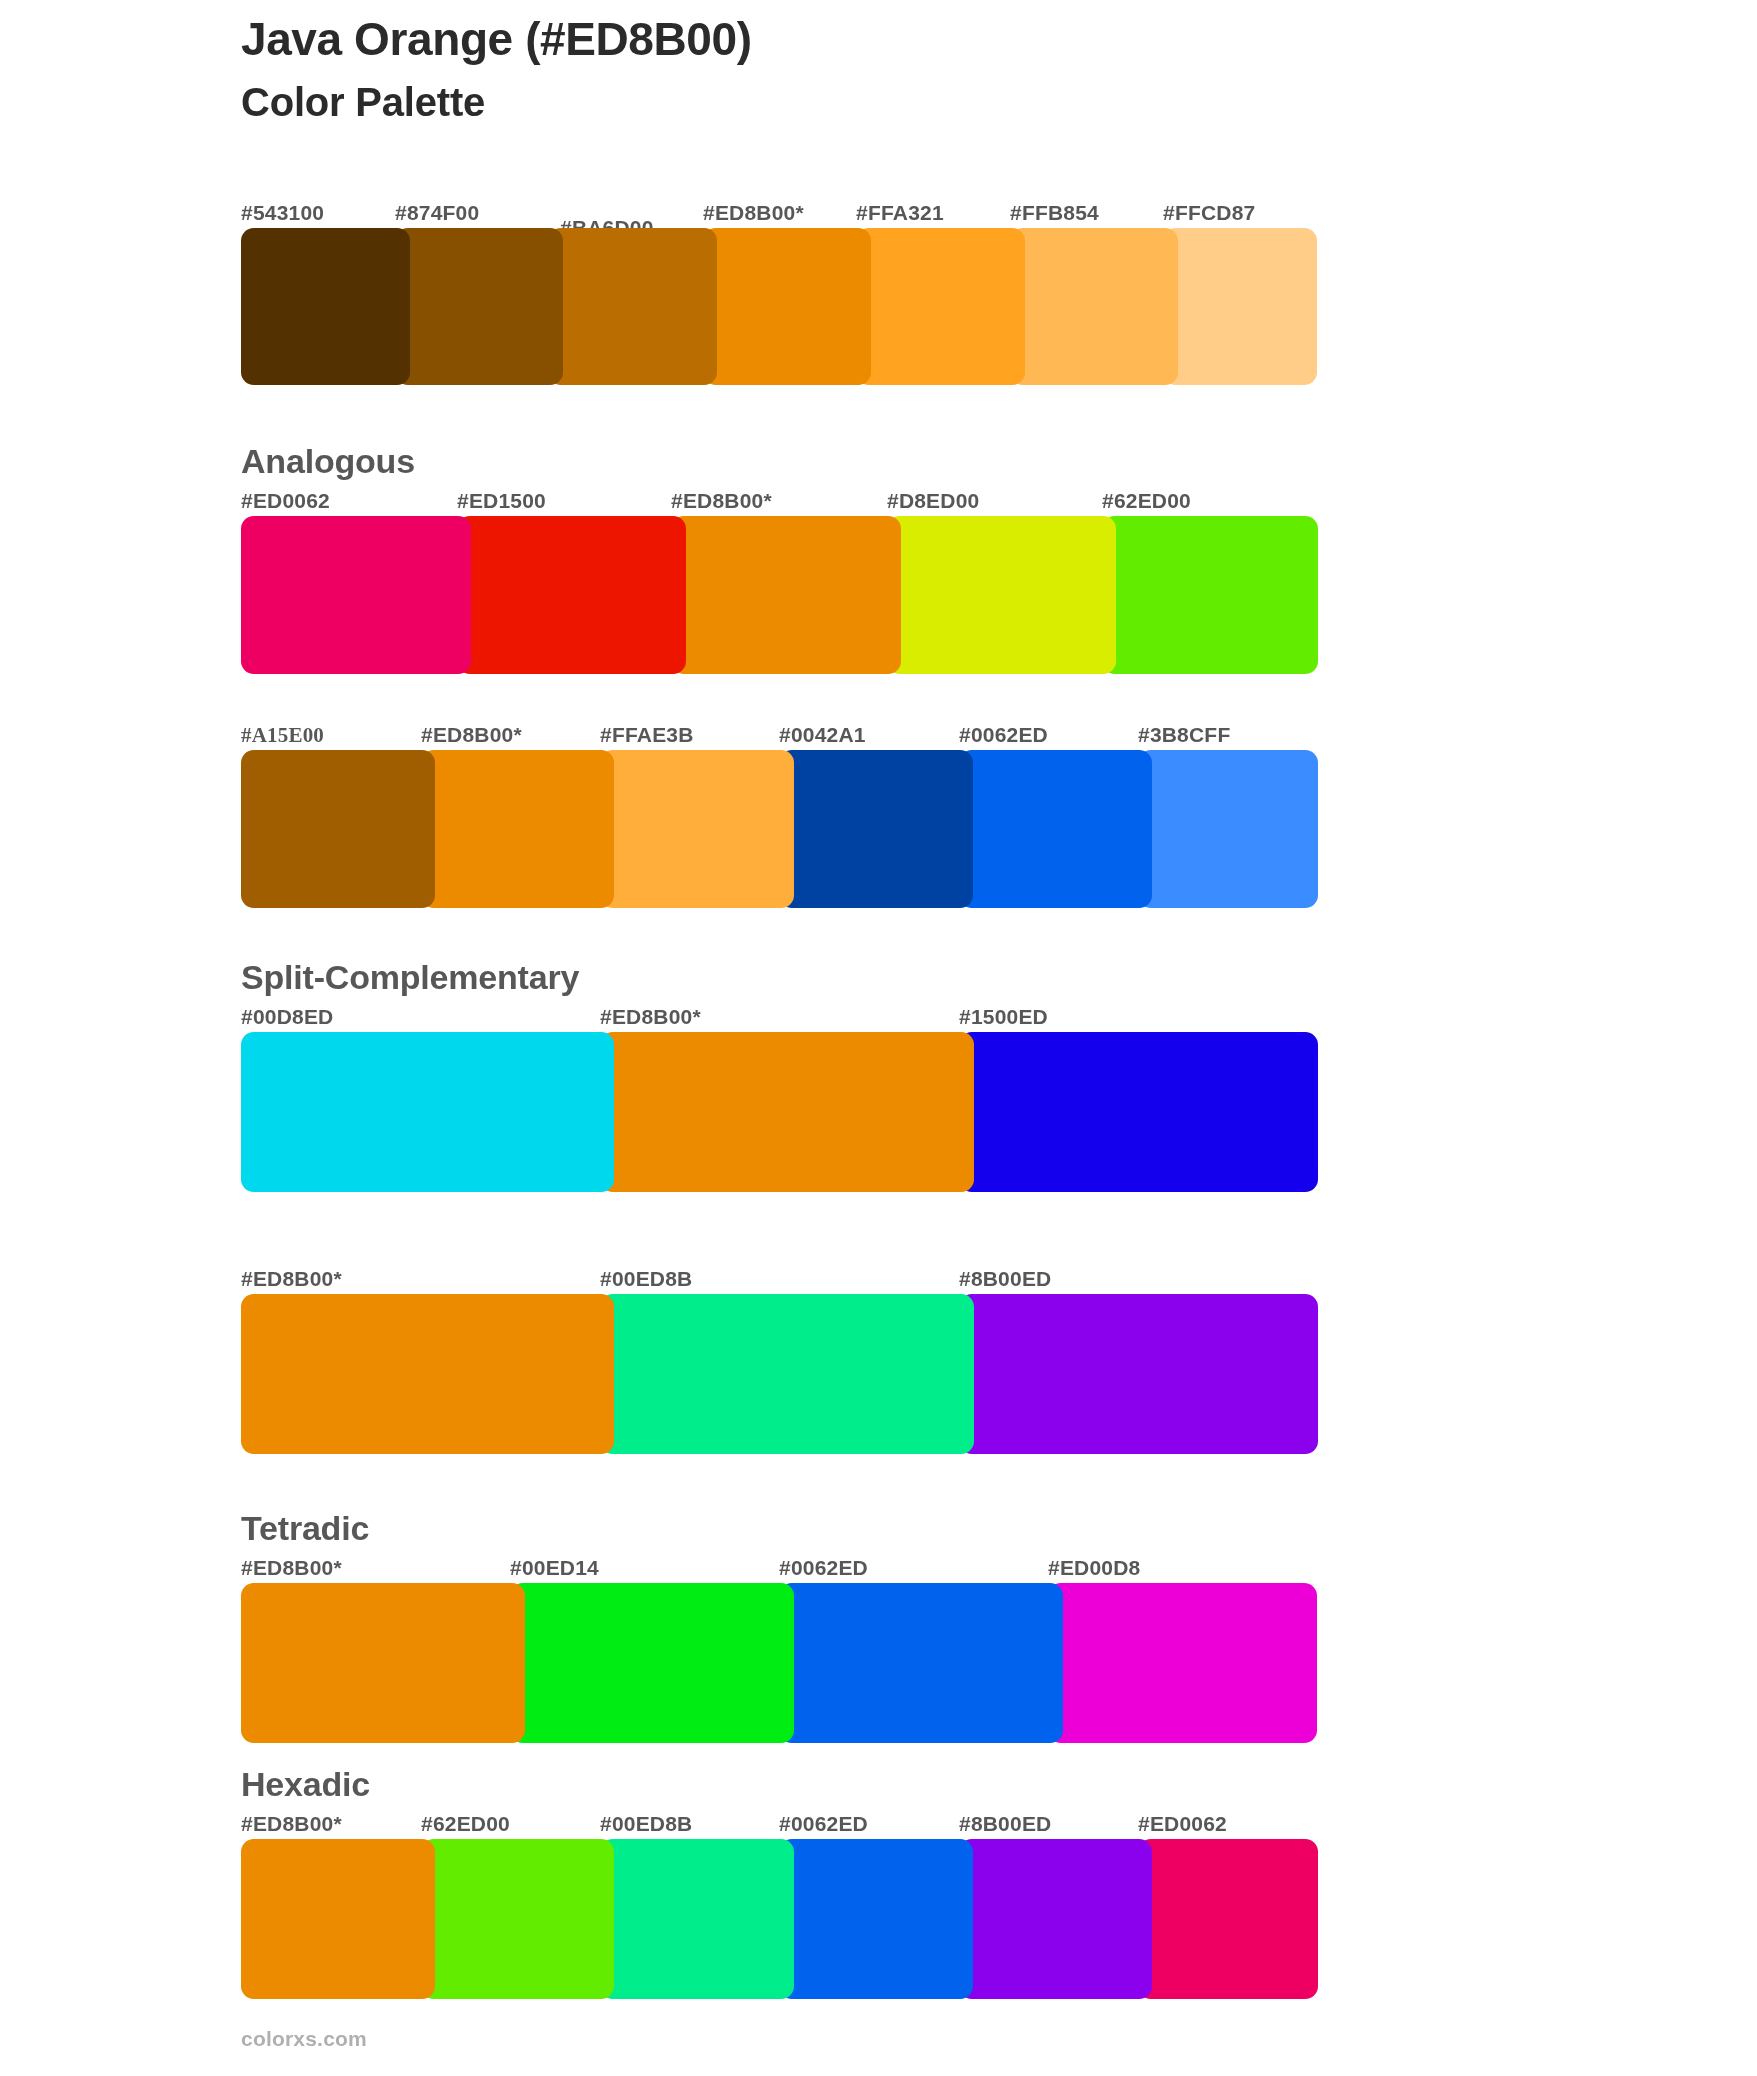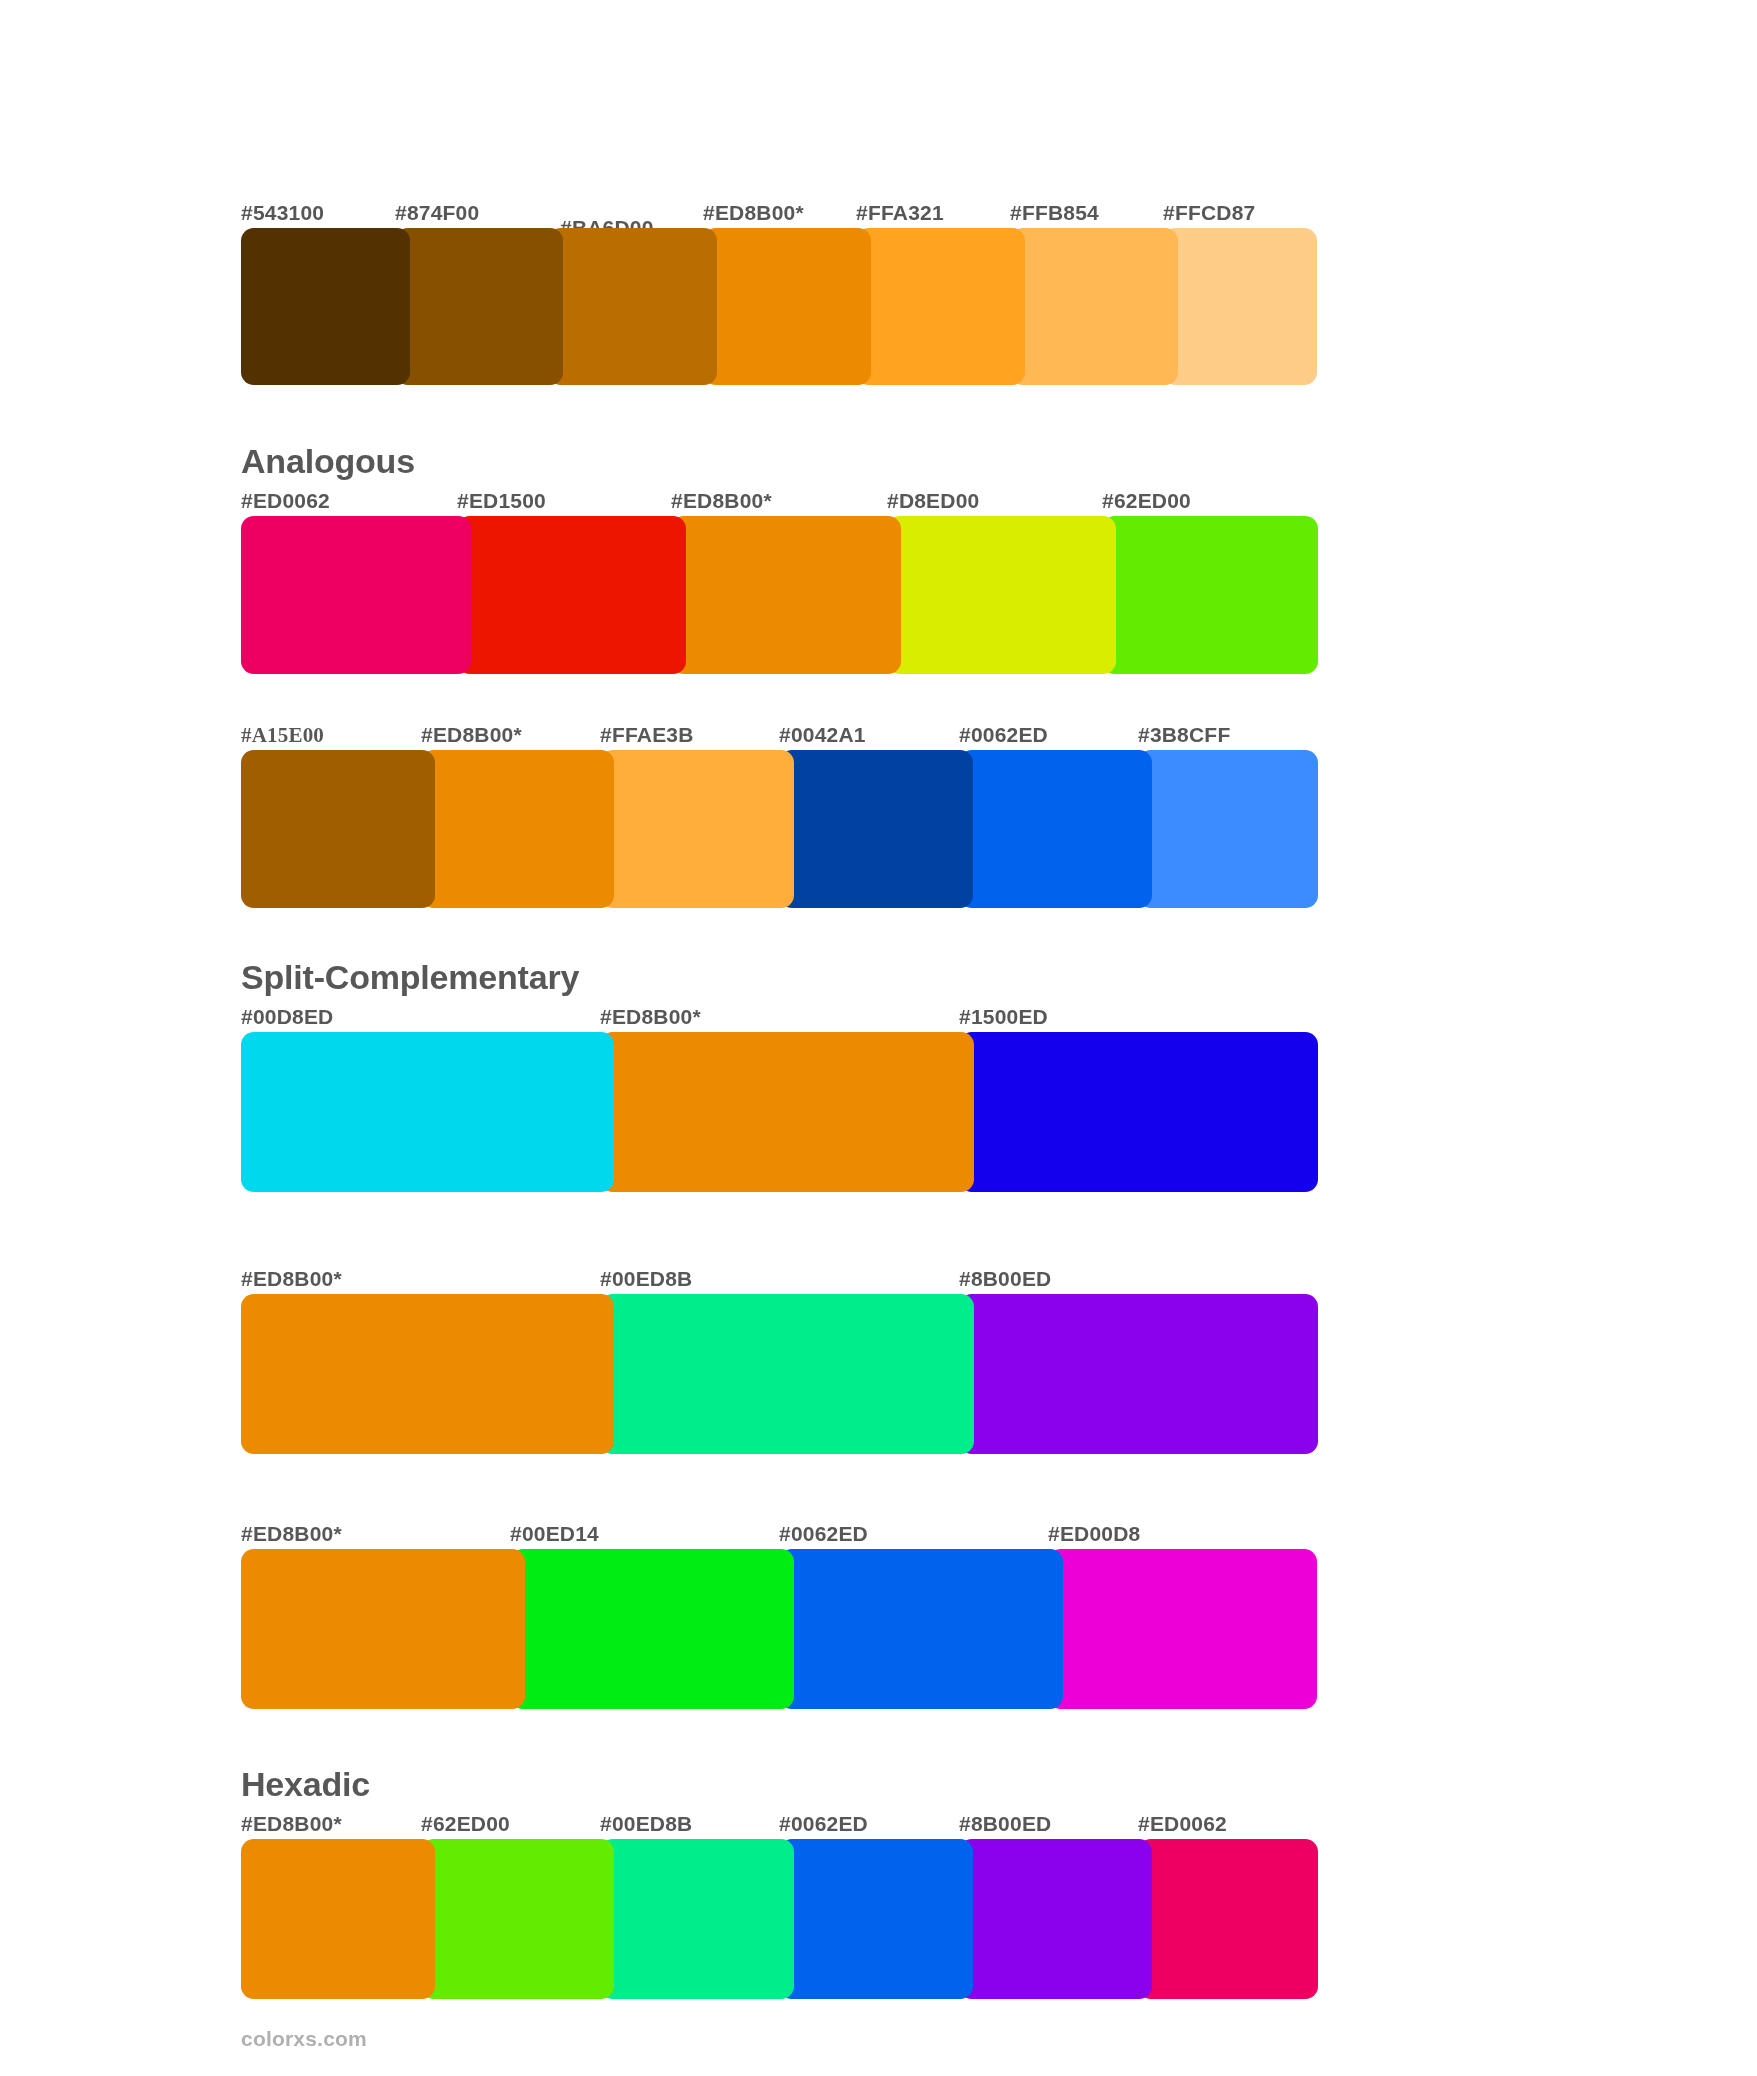--- a/index.html
+++ b/index.html
@@ -108,20 +108,24 @@
     font-weight: bold;
     color: #b0b0b0;
     letter-spacing: 0.2px;
   }
 </style>
 </head>
 <body>
 
 <div class="page">
 
+  <div class="header">
+    <h1 class="page-title">Java Orange (#ED8B00)</h1>
+    <h2 class="page-subtitle">Color Palette</h2>
+  </div>
 
   <div class="sections" id="sections-root">
       <div class="section" style="top: 190px;">
         <div class="swatch-row">
           <div class="labels">
             <div class="hex-label" style="left: 0px;">#543100</div>
             <div class="hex-label" style="left: 154px;">#874F00</div>
             <div class="hex-label" style="left: 319px; margin-top: 15px;">#BA6D00</div>
             <div class="hex-label" style="left: 462px;">#ED8B00*</div>
             <div class="hex-label" style="left: 615px;">#FFA321</div>
@@ -201,20 +205,21 @@
             <div class="hex-label" style="left: 718px;">#8B00ED</div>
           </div>
           <div class="bars" style="height: 160px;">
             <div class="swatch" title="#ED8B00*" style="left: 0px; width: 373px; height: 160px; background: rgb(237, 139, 0); z-index: 3;"></div>
             <div class="swatch" title="#00ED8B" style="left: 359px; width: 374px; height: 160px; background: rgb(0, 237, 139); z-index: 2;"></div>
             <div class="swatch" title="#8B00ED" style="left: 718px; width: 359px; height: 160px; background: rgb(139, 0, 237); z-index: 1;"></div>
           </div>
         </div>
       </div>
       <div class="section" style="top: 1511px;">
+        <h3 class="section-title">Tetradic</h3>
         <div class="swatch-row">
           <div class="labels">
             <div class="hex-label" style="left: 0px;">#ED8B00*</div>
             <div class="hex-label" style="left: 269px;">#00ED14</div>
             <div class="hex-label" style="left: 538px;">#0062ED</div>
             <div class="hex-label" style="left: 807px;">#ED00D8</div>
           </div>
           <div class="bars" style="height: 160px;">
             <div class="swatch" title="#ED8B00*" style="left: 0px; width: 284px; height: 160px; background: rgb(237, 139, 0); z-index: 4;"></div>
             <div class="swatch" title="#00ED14" style="left: 269px; width: 284px; height: 160px; background: rgb(0, 237, 20); z-index: 3;"></div>

